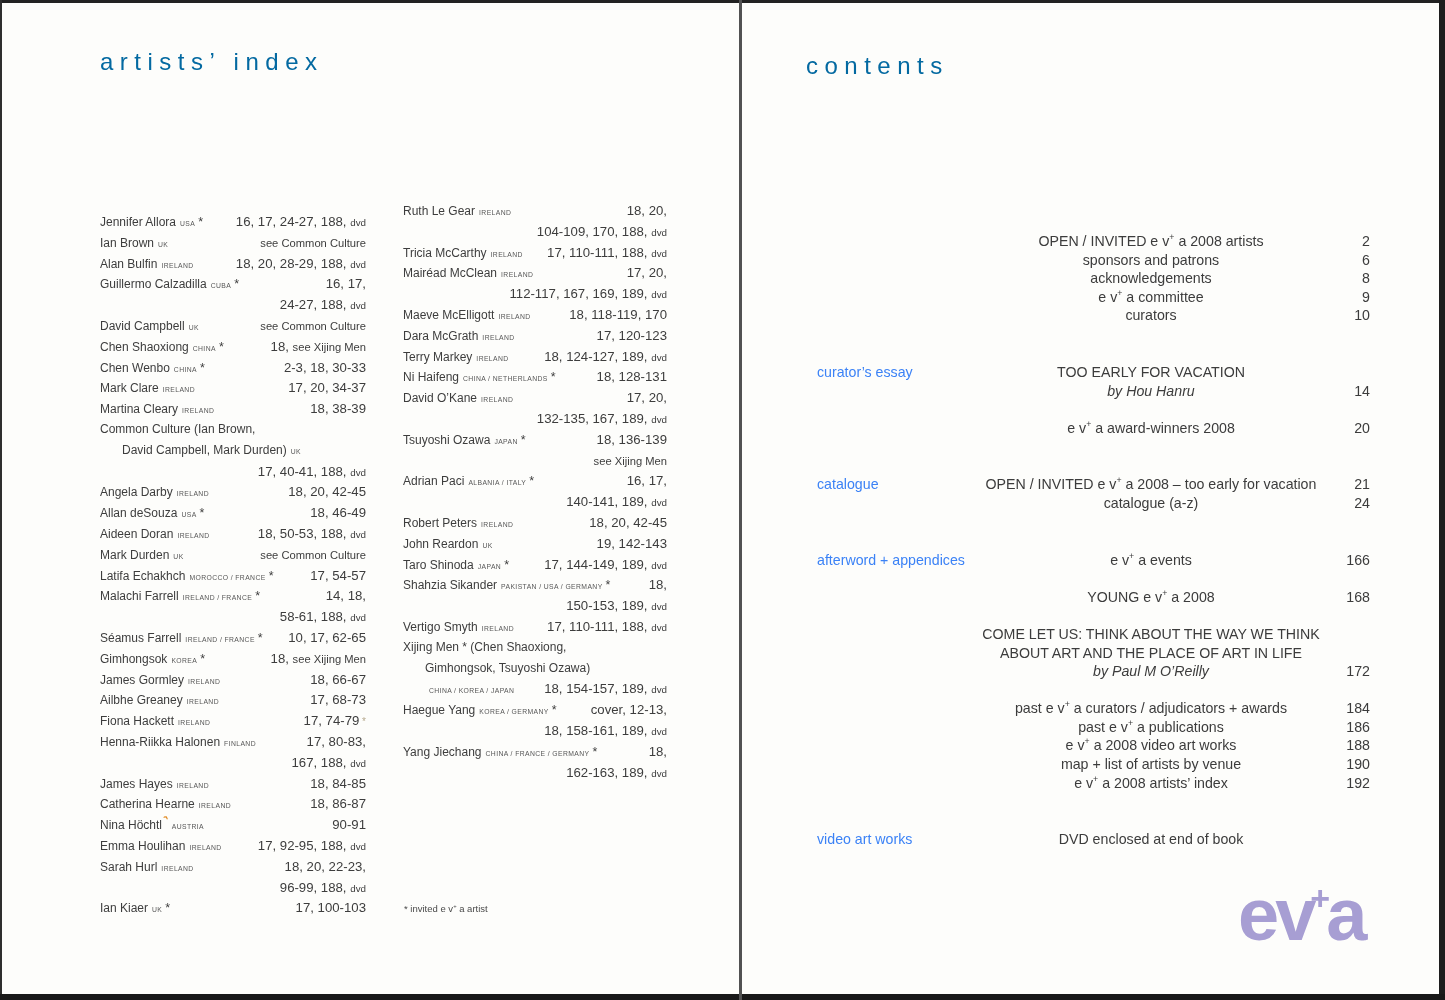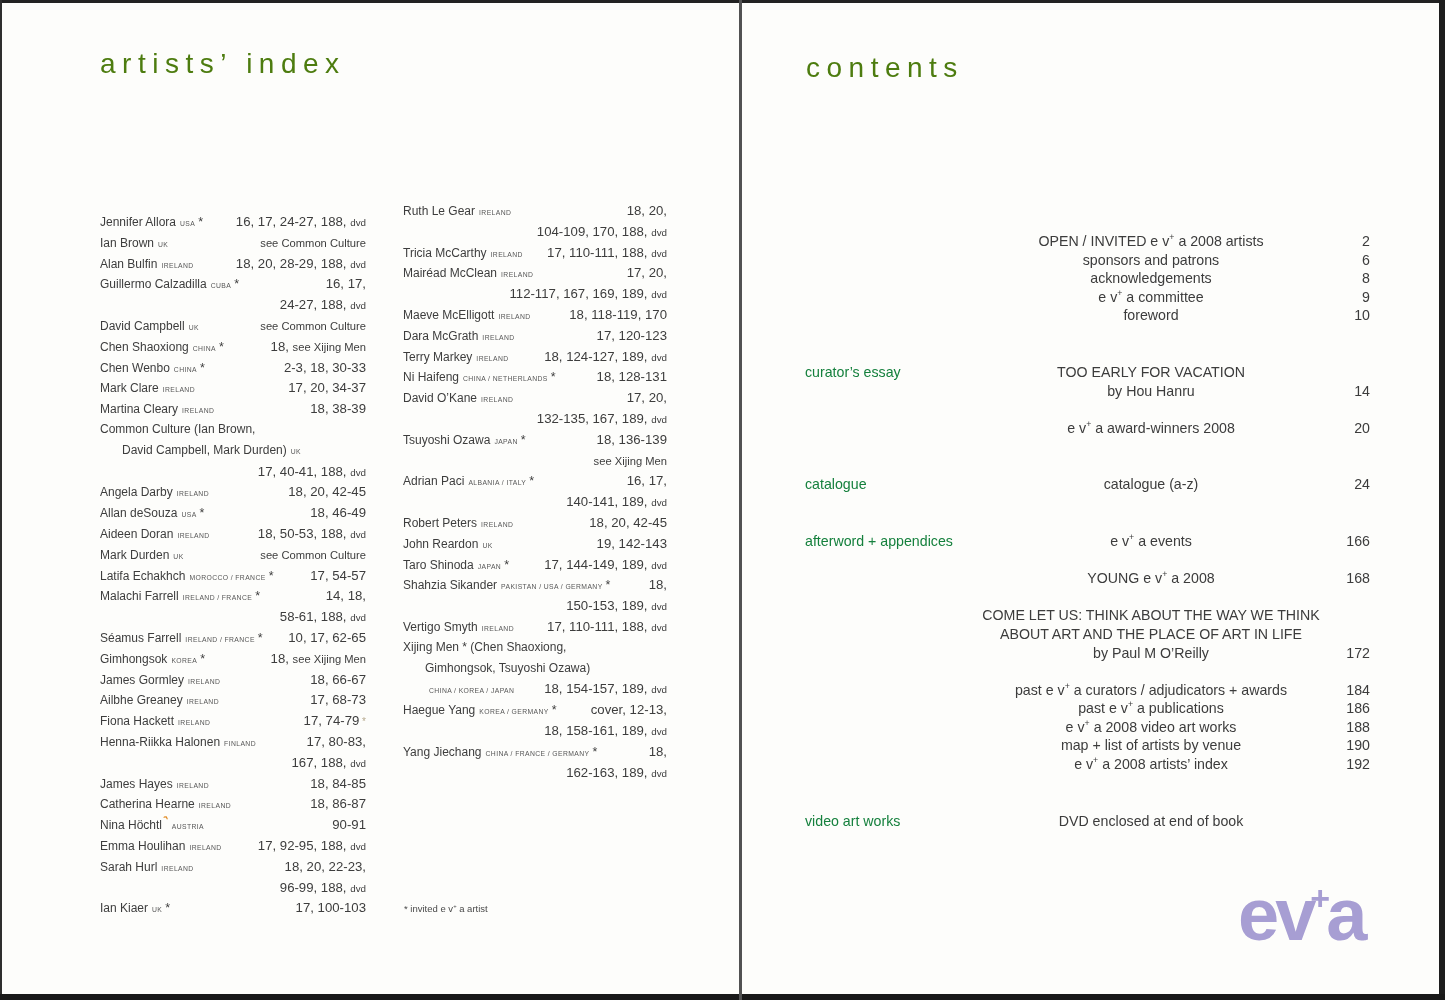--- a/index.html
+++ b/index.html
@@ -12,22 +12,22 @@
   
   .edge{position:absolute;background:#222;}
   .edge-top{left:0;top:0;width:100%;height:3px;}
   .edge-left{left:0;top:0;width:2px;height:100%;background:#2e2e2e;}
   .edge-right{right:0;top:0;width:6px;height:100%;background:#1d1d1d;}
   .edge-bottom{left:0;bottom:0;width:100%;height:6px;background:#191919;}
   .spine{position:absolute;left:739px;top:0;width:3px;height:100%;background:#525252;}
 
   
   .page-title{
-    position:absolute;font-size:28px;letter-spacing:6.5px;
-    color:#4d7c0f;font-weight:400;white-space:nowrap;
+    position:absolute;font-size:24px;letter-spacing:6.5px;
+    color:#0369a1;font-weight:400;white-space:nowrap;
   }
   #title-left{left:100px;top:48px;}
   #title-right{left:806px;top:52px;}
 
   
   .icol{position:absolute;width:266px;}
   #icol-1{left:100px;top:214px;}
   #icol-2{left:403px;top:203px;width:264px;}
   .iline{display:flex;justify-content:space-between;align-items:baseline;height:20.8px;white-space:nowrap;}
   .ileft{display:inline-flex;align-items:baseline;}
@@ -42,24 +42,24 @@
   .omark{display:inline-block;color:#e0891f;font-size:11px;font-weight:bold;transform:translateY(-8px) rotate(-60deg);margin:0 1px;}
   sup.sup{font-size:.62em;line-height:0;}
 
   
   #footnote{position:absolute;left:404px;top:903px;font-size:9.5px;color:#4a4a4a;}
 
   
   #toc{position:absolute;left:805px;top:232px;width:567px;text-align:center;}
   .toc-section{position:relative;}
   .toc-section + .toc-section{margin-top:38px;}
-  .toc-label{position:absolute;left:0;top:0;font-size:14.2px;color:#15803d;line-height:18.6px;white-space:nowrap;}
+  .toc-label{position:absolute;left:12px;top:0;font-size:14.2px;color:#3b82f6;line-height:18.6px;white-space:nowrap;}
   .toc-row{position:relative;margin-left:175px;line-height:18.6px;min-height:18.6px;font-size:14.2px;color:#3c3c3c;}
   .toc-row .txt{display:inline-block;padding-right:50px;}
-  .toc-row .txt.italic{}
+  .toc-row .txt.italic{font-style:italic;}
   .toc-row .pg{position:absolute;right:2px;top:0;}
   .toc-spacer{height:18.6px;}
 
   
   #logo{
     position:absolute;left:1238px;top:878px;
     font-size:74px;font-weight:bold;color:#a79ed3;
     letter-spacing:-4px;line-height:1;
   }
   #logo .plus{
@@ -493,31 +493,32 @@
   </div>
 
   <div>
     <div class="page-title" id="title-right">contents</div>
     <div id="toc">
         <div class="toc-section">
           <div class="toc-row"><span class="txt">OPEN / INVITED e v<sup class="sup">+</sup> a 2008 artists</span><span class="pg">2</span></div>
           <div class="toc-row"><span class="txt">sponsors and patrons</span><span class="pg">6</span></div>
           <div class="toc-row"><span class="txt">acknowledgements</span><span class="pg">8</span></div>
           <div class="toc-row"><span class="txt">e v<sup class="sup">+</sup> a committee</span><span class="pg">9</span></div>
-          <div class="toc-row"><span class="txt">foreword</span><span class="pg">10</span></div>
+          <div class="toc-row"><span class="txt">curators</span><span class="pg">10</span></div>
         </div>
         <div class="toc-section">
           <div class="toc-label">curator’s essay</div>
           <div class="toc-row"><span class="txt">TOO EARLY FOR VACATION</span></div>
           <div class="toc-row"><span class="txt italic">by Hou Hanru</span><span class="pg">14</span></div>
           <div class="toc-spacer"></div>
           <div class="toc-row"><span class="txt">e v<sup class="sup">+</sup> a award-winners 2008</span><span class="pg">20</span></div>
         </div>
         <div class="toc-section">
           <div class="toc-label">catalogue</div>
+          <div class="toc-row"><span class="txt">OPEN / INVITED e v<sup class="sup">+</sup> a 2008 – too early for vacation</span><span class="pg">21</span></div>
           <div class="toc-row"><span class="txt">catalogue (a-z)</span><span class="pg">24</span></div>
         </div>
         <div class="toc-section">
           <div class="toc-label">afterword + appendices</div>
           <div class="toc-row"><span class="txt">e v<sup class="sup">+</sup> a events</span><span class="pg">166</span></div>
           <div class="toc-spacer"></div>
           <div class="toc-row"><span class="txt">YOUNG e v<sup class="sup">+</sup> a 2008</span><span class="pg">168</span></div>
           <div class="toc-spacer"></div>
           <div class="toc-row"><span class="txt">COME LET US: THINK ABOUT THE WAY WE THINK</span></div>
           <div class="toc-row"><span class="txt">ABOUT ART AND THE PLACE OF ART IN LIFE</span></div>

